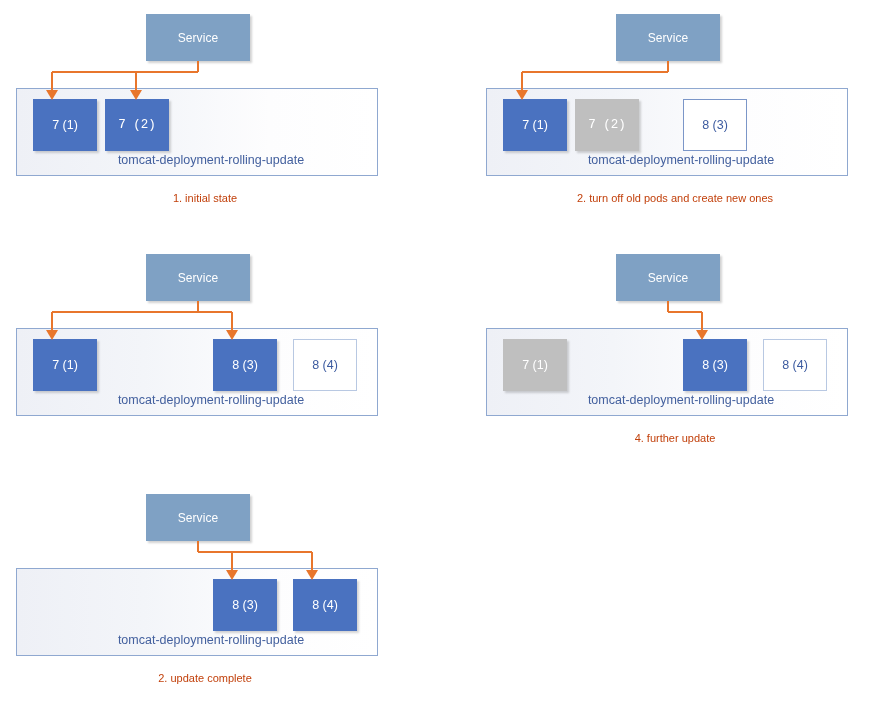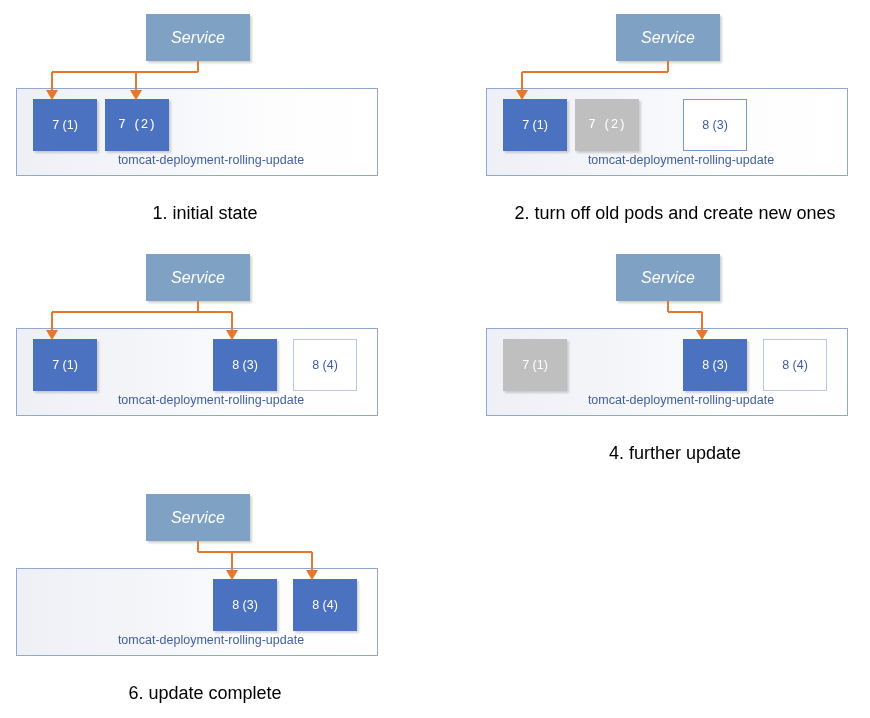--- a/index.html
+++ b/index.html
@@ -33,24 +33,23 @@
     width: 104px;
     height: 47px;
     background: #7fa1c4;
     box-shadow: 2px 2px 2px rgba(0,0,0,0.18);
     display: flex;
     align-items: center;
     justify-content: center;
   }
   .service-label {
     color: #ffffff;
-    font-size: 16px;
+    font-size: 12px;
     letter-spacing: 0.1px;
     line-height: 1;
-    font-style: italic;
   }
 
   
   .deployment-box {
     position: absolute;
     left: 16px;
     top: 88px;
     width: 362px;
     height: 88px;
     border: 1px solid #8fa8d0;
@@ -104,24 +103,24 @@
   .pod.slot0 { left: 16px; }
   .pod.slot1 { left: 88px; font-family: Liberation Mono, monospace; }
   .pod.slot2 { left: 196px; }
   .pod.slot3 { left: 276px; }
 
   
   .caption {
     position: absolute;
     left: 0;
     right: 0;
-    top: 204px;
+    top: 193px;
     text-align: center;
-    color: #000000;
-    font-size: 18px;
+    color: #c2410c;
+    font-size: 11px;
     line-height: 1;
   }
 
   
   .connector {
     position: absolute;
     left: 0;
     top: 0;
     width: 410px;
     height: 230px;
@@ -217,15 +216,15 @@
         <span class="service-label">Service</span>
       </div>
       <svg class="connector" viewBox="0 0 410 230" width="410" height="230">
         <line x1="198" y1="61" x2="198" y2="72" stroke="#e8762c" stroke-width="2"></line>
         <line x1="198" y1="72" x2="312" y2="72" stroke="#e8762c" stroke-width="2"></line>
         <line x1="232" y1="72" x2="232" y2="91" stroke="#e8762c" stroke-width="2"></line>
         <polygon points="226,90 238,90 232,100" fill="#e8762c"></polygon>
         <line x1="312" y1="72" x2="312" y2="91" stroke="#e8762c" stroke-width="2"></line>
         <polygon points="306,90 318,90 312,100" fill="#e8762c"></polygon>
       </svg>
-      <div class="caption">6. update complete</div>
+      <div class="caption">2. update complete</div>
     </div>
   </div>
 
 </body></html>

